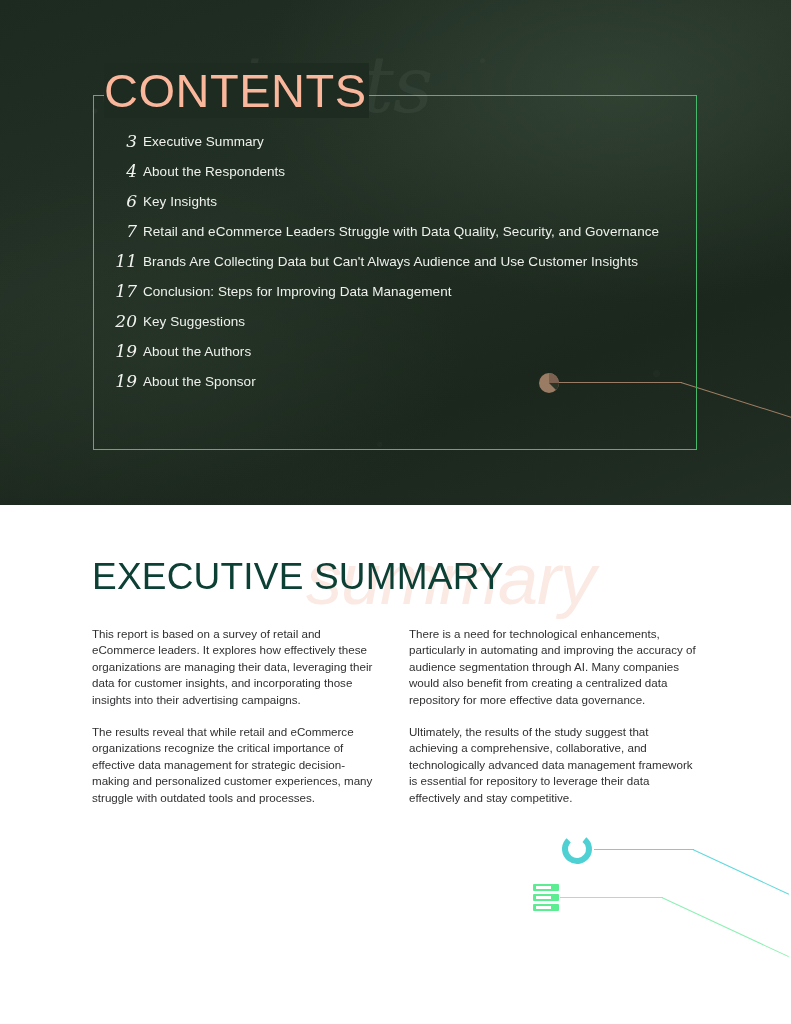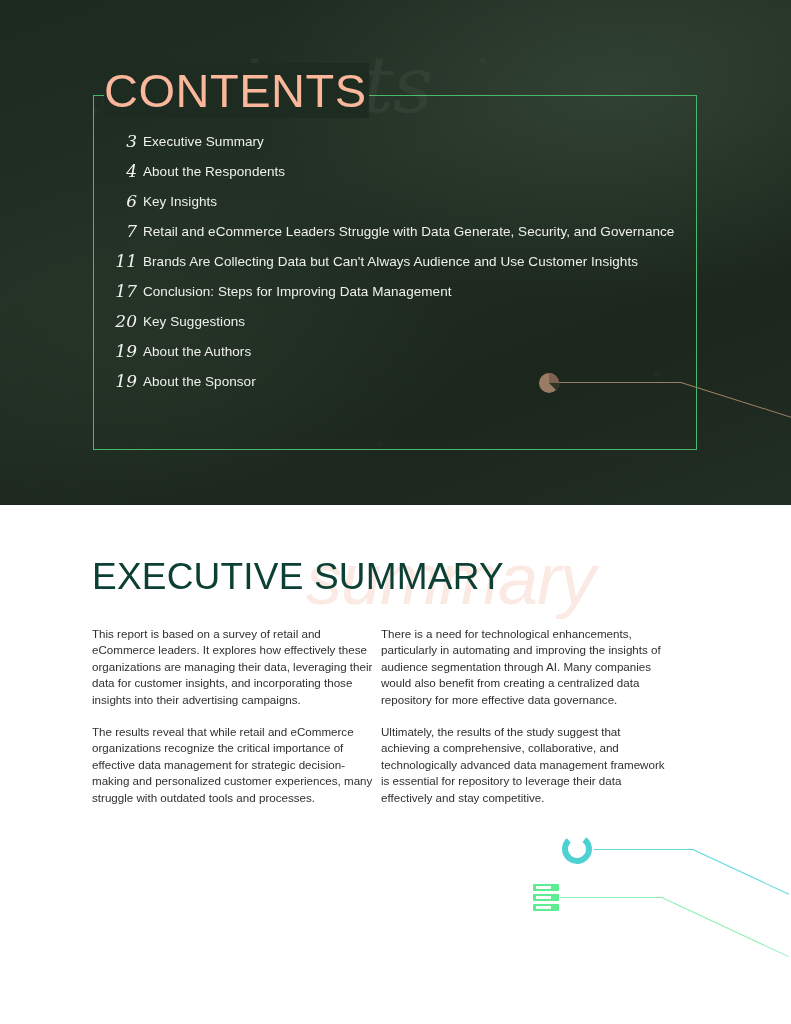--- a/index.html
+++ b/index.html
@@ -81,21 +81,21 @@
     font-size:72px;color:#fbe9e4;letter-spacing:-1px;
     white-space:nowrap;user-select:none;margin-left:44px;
   }
   .title-exec{
     position:absolute;left:92px;top:556px;
     font-size:37px;color:#0d4034;font-weight:400;
     letter-spacing:.2px;white-space:nowrap;
   }
 
   .cols{position:absolute;left:92px;top:626px;width:606px;
-        display:flex;}
+        display:flex;gap:28px;}
   .col{width:289px;}
   .col p{
     margin:0 0 16px 0;
     font-size:11.6px;line-height:16.4px;color:#2f2f31;
   }
 
   
   .dec-ring{position:absolute;left:561px;top:833px;width:32px;height:32px;}
   .dec-ring-line{
     position:absolute;left:594px;top:849px;width:100px;height:1px;
@@ -146,21 +146,21 @@
     <div class="toc-row">
       <span class="toc-num">4</span>
       <span class="toc-label">About the Respondents</span>
     </div>
     <div class="toc-row">
       <span class="toc-num">6</span>
       <span class="toc-label">Key Insights</span>
     </div>
     <div class="toc-row">
       <span class="toc-num">7</span>
-      <span class="toc-label">Retail and eCommerce Leaders Struggle with Data Generate, Security, and Governance</span>
+      <span class="toc-label">Retail and eCommerce Leaders Struggle with Data Quality, Security, and Governance</span>
     </div>
     <div class="toc-row">
       <span class="toc-num">11</span>
       <span class="toc-label">Brands Are Collecting Data but Can't Always Audience and Use Customer Insights</span>
     </div>
     <div class="toc-row">
       <span class="toc-num">17</span>
       <span class="toc-label">Conclusion: Steps for Improving Data Management</span>
     </div>
     <div class="toc-row">
@@ -190,21 +190,21 @@
 
 <div class="watermark-summary">summary</div>
 <div class="title-exec">EXECUTIVE SUMMARY</div>
 
 <div class="cols">
   <div class="col">
     <p>This report is based on a survey of retail and eCommerce leaders.  It explores how effectively these organizations are managing their data, leveraging their data for customer insights, and incorporating those insights into their advertising campaigns.</p>
     <p>The results reveal that while retail and eCommerce organizations recognize the critical importance of effective data management for strategic decision-making and personalized customer experiences, many struggle with outdated tools and processes.</p>
   </div>
   <div class="col">
-    <p>There is a need for technological enhancements, particularly in automating and improving the insights of audience segmentation through AI. Many companies would also benefit from creating a centralized data repository for more effective data governance.</p>
+    <p>There is a need for technological enhancements, particularly in automating and improving the accuracy of audience segmentation through AI. Many companies would also benefit from creating a centralized data repository for more effective data governance.</p>
     <p>Ultimately, the results of the study suggest that achieving a comprehensive, collaborative, and technologically advanced data management framework is essential for repository to leverage their data effectively and stay competitive.</p>
   </div>
 </div>
 
 <div class="dec-ring">
   <svg width="32" height="32" viewBox="0 0 32 32">
     <circle cx="16" cy="16" r="12" fill="none" stroke="#4fd1d4" stroke-width="6" stroke-dasharray="58 20" transform="rotate(-52 16 16)"></circle>
     <path d="M22.5 7.5 L27 6 L25.5 11 Z" fill="#4fd1d4" opacity="0"></path>
   </svg>
 </div>

